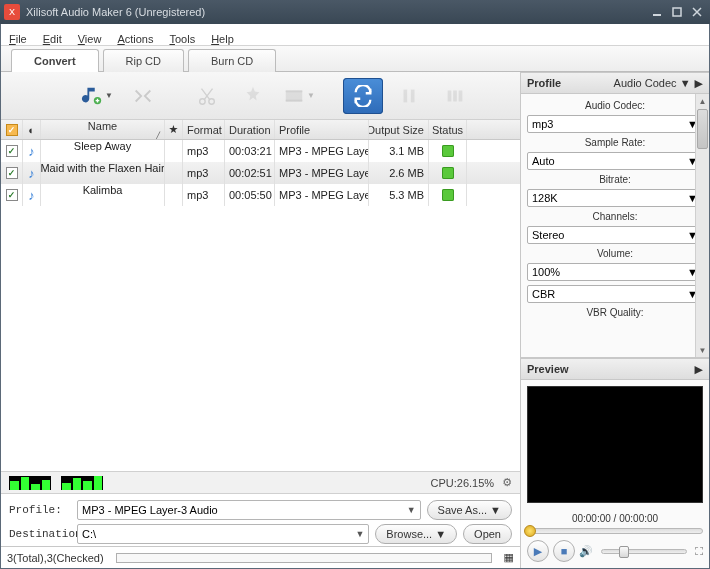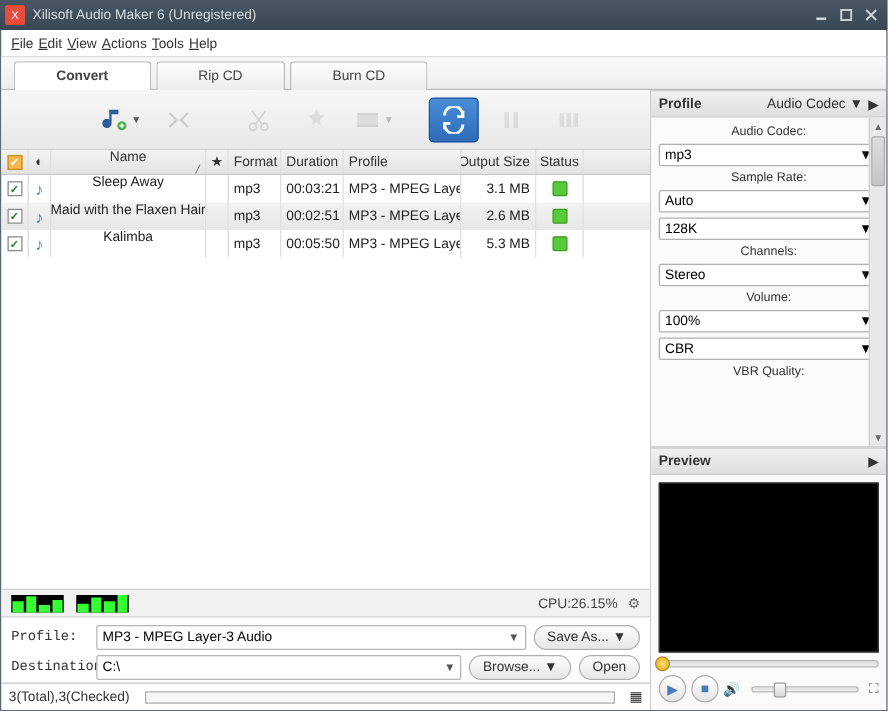--- a/index.html
+++ b/index.html
@@ -5,25 +5,25 @@
 * { box-sizing: border-box; margin: 0; padding: 0; font-family: Tahoma, sans-serif; font-size: 11px; }
 body { background: #5b6978; width: 710px; height: 569px; overflow: hidden; }
 .window { width: 710px; height: 569px; display: flex; flex-direction: column; }
 .titlebar { height: 24px; background: linear-gradient(#4a5866, #394754); color: #d8dde2; display: flex; align-items: center; padding: 0 4px; }
 .titlebar .logo { width: 16px; height: 16px; background: #e74c3c; border-radius: 2px; margin-right: 6px; display:flex; align-items:center; justify-content:center; font-size:9px; color:#fff; }
 .titlebar .title { flex: 1; font-size: 11px; }
 .win-btns { display: flex; gap: 2px; }
 .win-btn { width: 18px; height: 16px; display: flex; align-items: center; justify-content: center; color: #cfd6dc; cursor: pointer; }
 .win-btn svg { width: 10px; height: 10px; }
 .app-body { flex: 1; background: #fff; border: 1px solid #5b6978; border-top: none; display: flex; flex-direction: column; }
-.menubar { height: 22px; display: flex; align-items: center; padding: 0 8px; gap: 4px; border-bottom: 1px solid #d4d4d4; }
+.menubar { height: 22px; display: flex; align-items: flex-end; padding: 0 8px; gap: 16px; border-bottom: 1px solid #d4d4d4; }
 .menubar span { color: #333; cursor: pointer; }
 .menubar span u { text-decoration: underline; }
 .tabs-row { height: 26px; display: flex; align-items: flex-end; padding-left: 10px; background: linear-gradient(#fafafa, #ededed); border-bottom: 1px solid #bcbcbc; }
-.tab { padding: 5px 33px; border: 1px solid #bcbcbc; border-bottom: none; margin-right: 4px; background: linear-gradient(#fdfdfd,#ededed); border-radius: 3px 3px 0 0; cursor: pointer; color:#444; position:relative; top:1px; }
+.tab { padding: 5px 22px; border: 1px solid #bcbcbc; border-bottom: none; margin-right: 4px; background: linear-gradient(#fdfdfd,#ededed); border-radius: 3px 3px 0 0; cursor: pointer; color:#444; position:relative; top:1px; }
 .tab.active { background: #fff; font-weight: bold; }
 .main-cols { flex: 1; display: flex; overflow: hidden; }
 .left-col { flex: 1; display: flex; flex-direction: column; border-right: 1px solid #c8c8c8; overflow:hidden; }
 .toolbar { height: 48px; background: linear-gradient(#f7f7f7,#e8e8e8); border-bottom: 1px solid #d0d0d0; display: flex; align-items: center; padding: 0 10px; gap:6px; }
 .tool-btn { width: 40px; height: 36px; border-radius: 4px; display:flex; align-items:center; justify-content:center; opacity:0.35; }
 .tool-btn.active { opacity:1; }
 .tool-btn.primary { background: linear-gradient(#4a8ed8,#2e6bb8); box-shadow: inset 0 0 0 1px #1f5090; opacity:1; }
 .tool-btn .drop { font-size:8px; margin-left:2px; color:#555;}
 .tool-icon { width:22px; height:22px; }
 .grid-header { height: 20px; background: linear-gradient(#f3f3f3,#e3e3e3); border-bottom: 1px solid #c8c8c8; display:flex; align-items:center; font-size:10px; color:#333; }
@@ -306,20 +306,21 @@
             <div class="plabel">Audio Codec:</div>
             <div class="pcombo">
                 <span>mp3</span>
                 <span class="arrow">▼</span>
               </div>
             <div class="plabel">Sample Rate:</div>
             <div class="pcombo">
                 <span>Auto</span>
                 <span class="arrow">▼</span>
               </div>
+            <div class="plabel">Bitrate:</div>
             <div class="pcombo">
                 <span>128K</span>
                 <span class="arrow">▼</span>
               </div>
             <div class="plabel">Channels:</div>
             <div class="pcombo">
                 <span>Stereo</span>
                 <span class="arrow">▼</span>
               </div>
             <div class="plabel">Volume:</div>
@@ -342,20 +343,21 @@
         </div>
 
         <div class="panel-head">
           <span>Preview</span>
           <span class="right">
               <span>▶</span>
             </span>
         </div>
         <div class="preview-body">
           <div class="preview-screen"></div>
+          <div class="preview-time">00:00:00 / 00:00:00</div>
           <div class="preview-slider">
               <div class="knob"></div>
             </div>
           <div class="preview-ctrl">
             <div class="pc-btn">▶</div>
             <div class="pc-btn">■</div>
             <span style="color:#4a7ab8">🔊</span>
             <div class="vol-slider">
                 <div class="knob"></div>
               </div>

